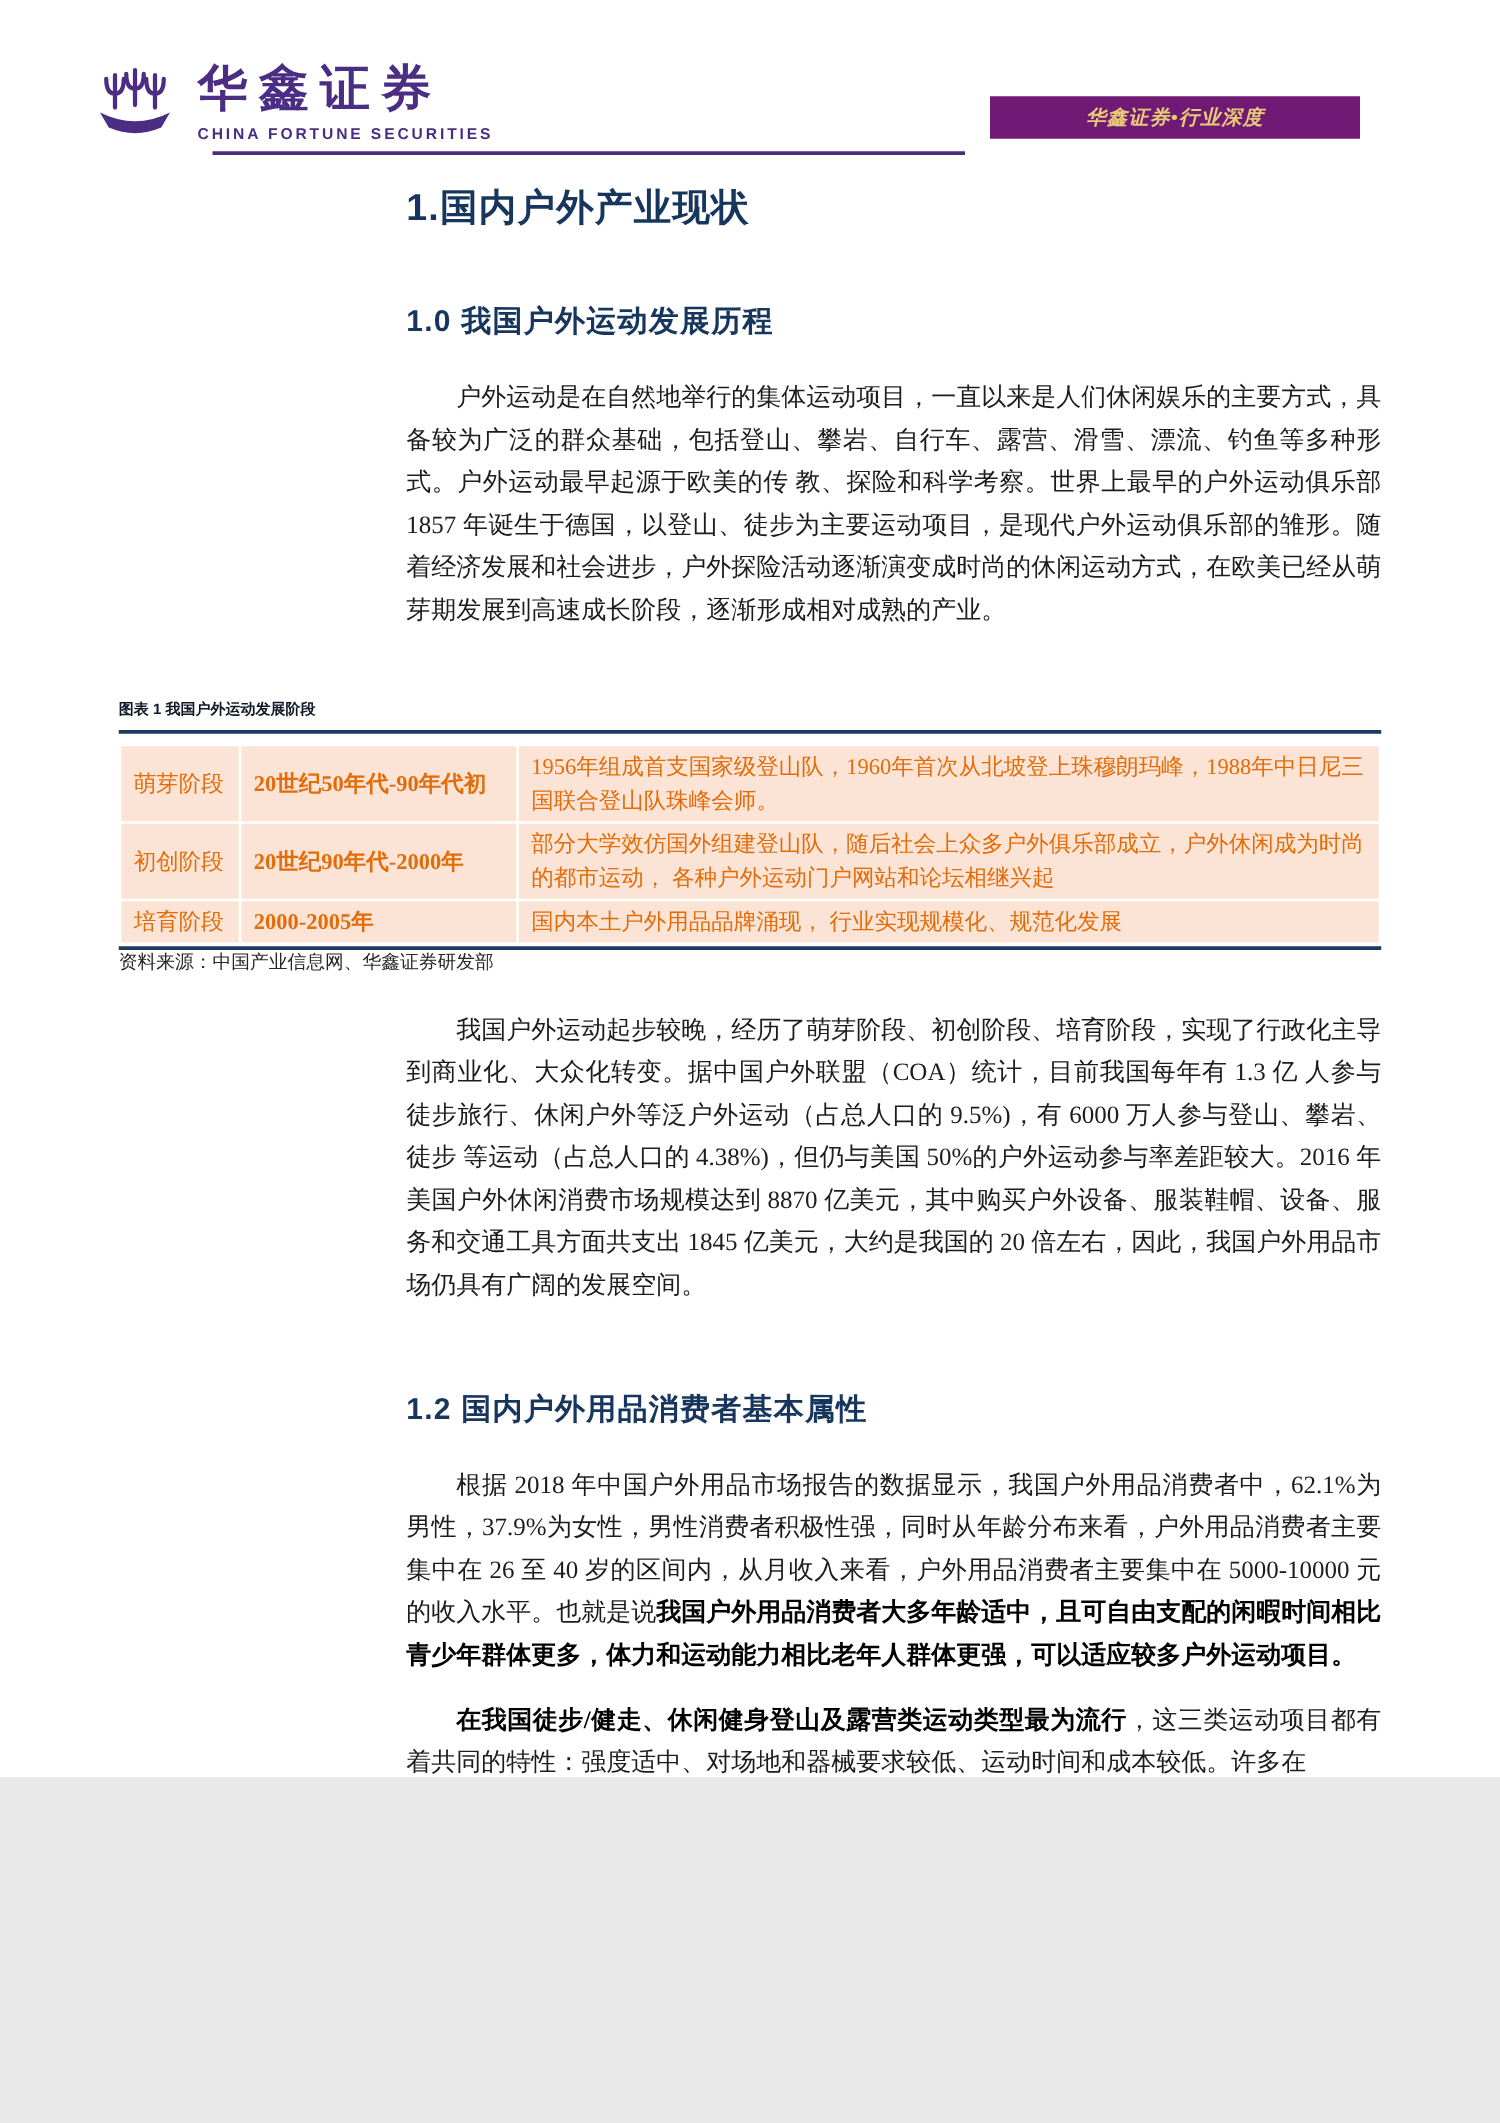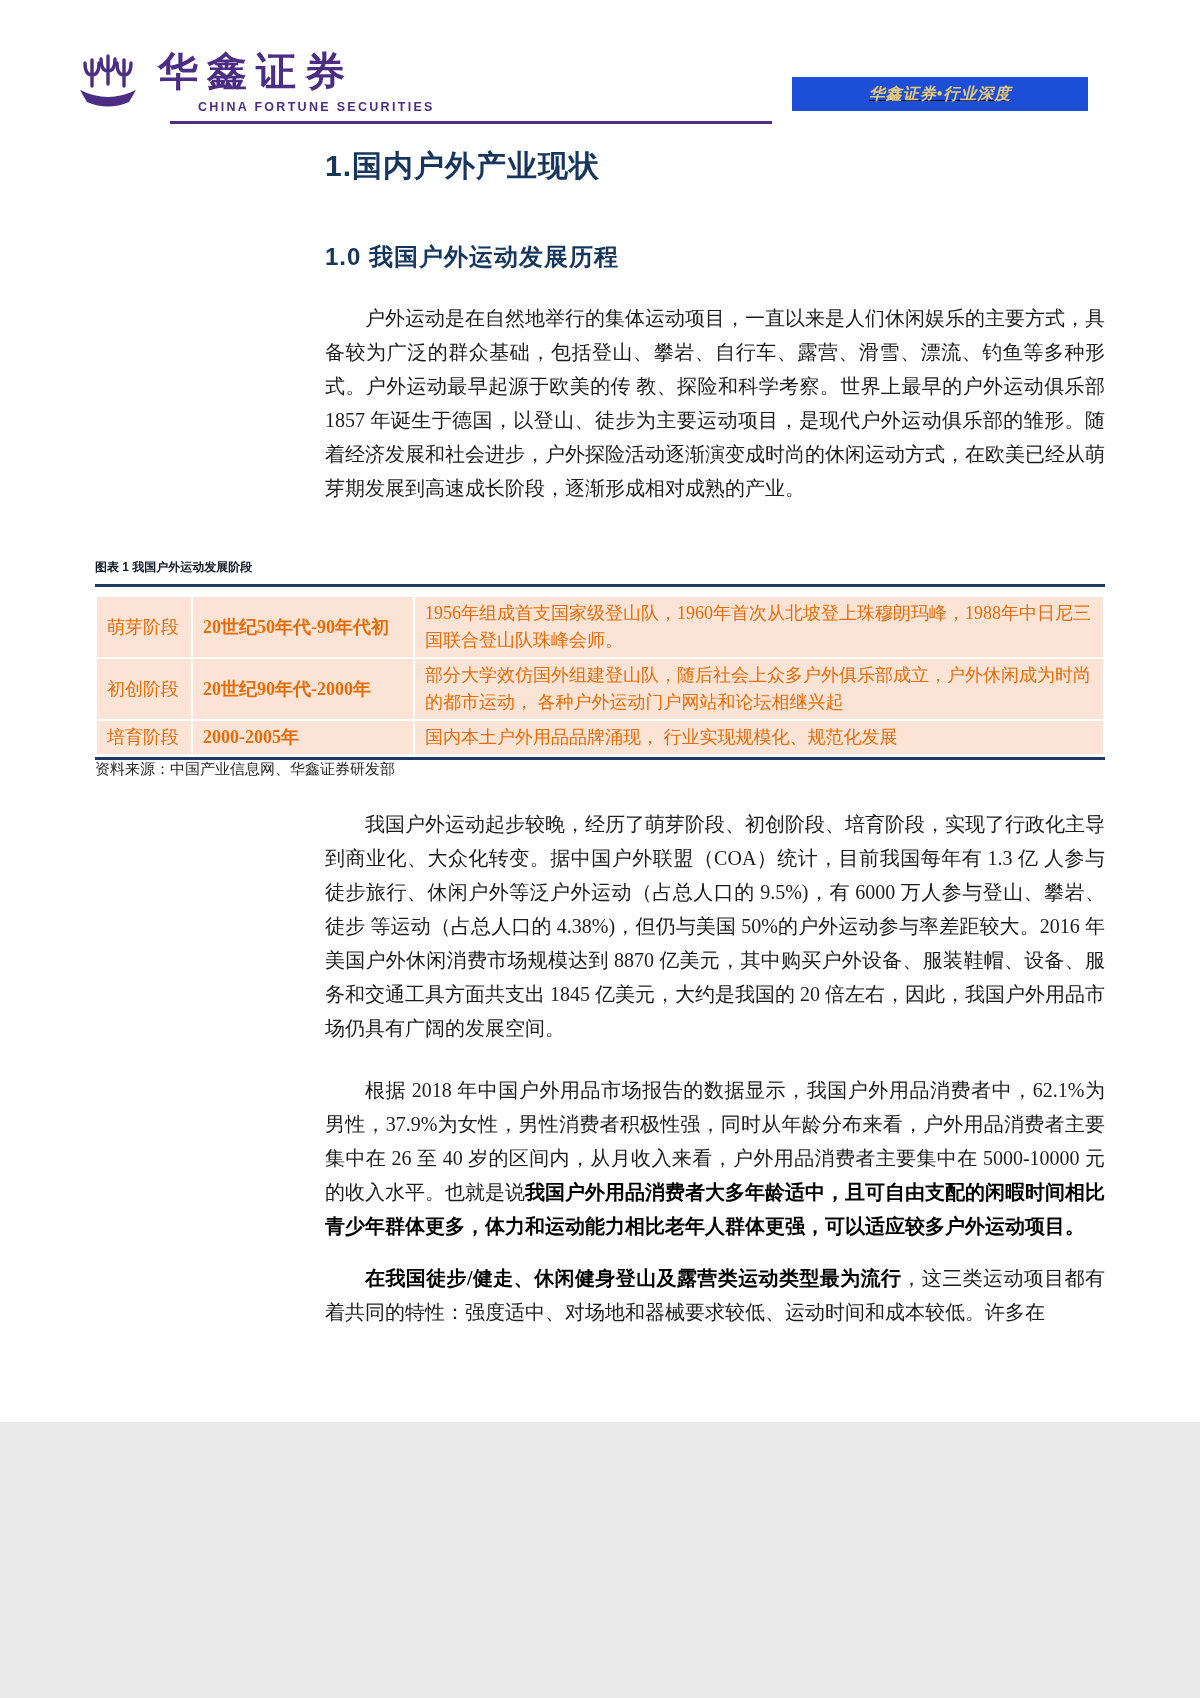--- a/index.html
+++ b/index.html
@@ -12,26 +12,26 @@
 
   
   .logo-block { position:absolute; left:76px; top:48px; display:flex; align-items:flex-start; gap:18px; }
   .logo-mark { width:64px; height:70px; display:block; }
   .brand-cn {
     font-family:"Liberation Sans", sans-serif; font-weight:bold;
     font-size:40px; color:#4B2E83; letter-spacing:9px; line-height:1.15;
   }
   .brand-en {
     font-family:"Liberation Sans", sans-serif; font-weight:bold;
-    font-size:12.5px; color:#4B2E83; letter-spacing:2.3px; margin-top:6px;margin-left:40px;
+    font-size:12.5px; color:#4B2E83; letter-spacing:2.3px; margin-top:6px;
   }
   .header-rule { position:absolute; left:170px; top:121px; width:602px; height:3px; background:#4B2E83; }
   .banner {
     position:absolute; left:792px; top:77px; width:296px; height:34px;
-    background:#1d4ed8; display:flex; align-items:center; justify-content:center;text-decoration:underline;
+    background:#701a75; display:flex; align-items:center; justify-content:center;
   }
   .banner-text { font-style:italic; font-weight:bold; font-size:16px; color:#E8C978; letter-spacing:1px; }
 
   
   .content { position:absolute; left:95px; top:0; width:1010px; }
   .h1 {
     margin:146px 0 0 230px; font-family:"Liberation Sans", sans-serif;
     font-weight:bold; font-size:30px; color:#17365D; letter-spacing:1px;
   }
   .h2 {
@@ -123,20 +123,21 @@
             <td class="col-desc">国内本土户外用品品牌涌现， 行业实现规模化、规范化发展</td>
           </tr>
         </tbody>
       </table>
       <div class="table-rule"></div>
       <div class="source">资料来源：中国产业信息网、华鑫证券研发部</div>
     </div>
 
     <p class="para">我国户外运动起步较晚，经历了萌芽阶段、初创阶段、培育阶段，实现了行政化主导到商业化、大众化转变。据中国户外联盟（COA）统计，目前我国每年有 1.3 亿 人参与徒步旅行、休闲户外等泛户外运动（占总人口的 9.5%)，有 6000 万人参与登山、攀岩、徒步 等运动（占总人口的 4.38%)，但仍与美国 50%的户外运动参与率差距较大。2016 年美国户外休闲消费市场规模达到 8870 亿美元，其中购买户外设备、服装鞋帽、设备、服务和交通工具方面共支出 1845 亿美元，大约是我国的 20 倍左右，因此，我国户外用品市场仍具有广阔的发展空间。</p>
 
+    <div class="h2 h2-second">1.2 国内户外用品消费者基本属性</div>
 
     <p class="para"><span>根据 2018 年中国户外用品市场报告的数据显示，我国户外用品消费者中，62.1%为男性，37.9%为女性，男性消费者积极性强，同时从年龄分布来看，户外用品消费者主要集中在 26 至 40 岁的区间内，从月收入来看，户外用品消费者主要集中在 5000-10000 元的收入水平。也就是说</span><b>我国户外用品消费者大多年龄适中，且可自由支配的闲暇时间相比青少年群体更多，体力和运动能力相比老年人群体更强，可以适应较多户外运动项目。</b></p>
 
     <p class="para" style="margin-top:18px;"><b>在我国徒步/健走、休闲健身登山及露营类运动类型最为流行</b><span>，这三类运动项目都有着共同的特性：强度适中、对场地和器械要求较低、运动时间和成本较低。许多在</span></p>
 
   </div>
 
   <div class="footer-rule"></div>
   <div class="footer">
     <span class="footer-text">规范、专业、创新</span>

